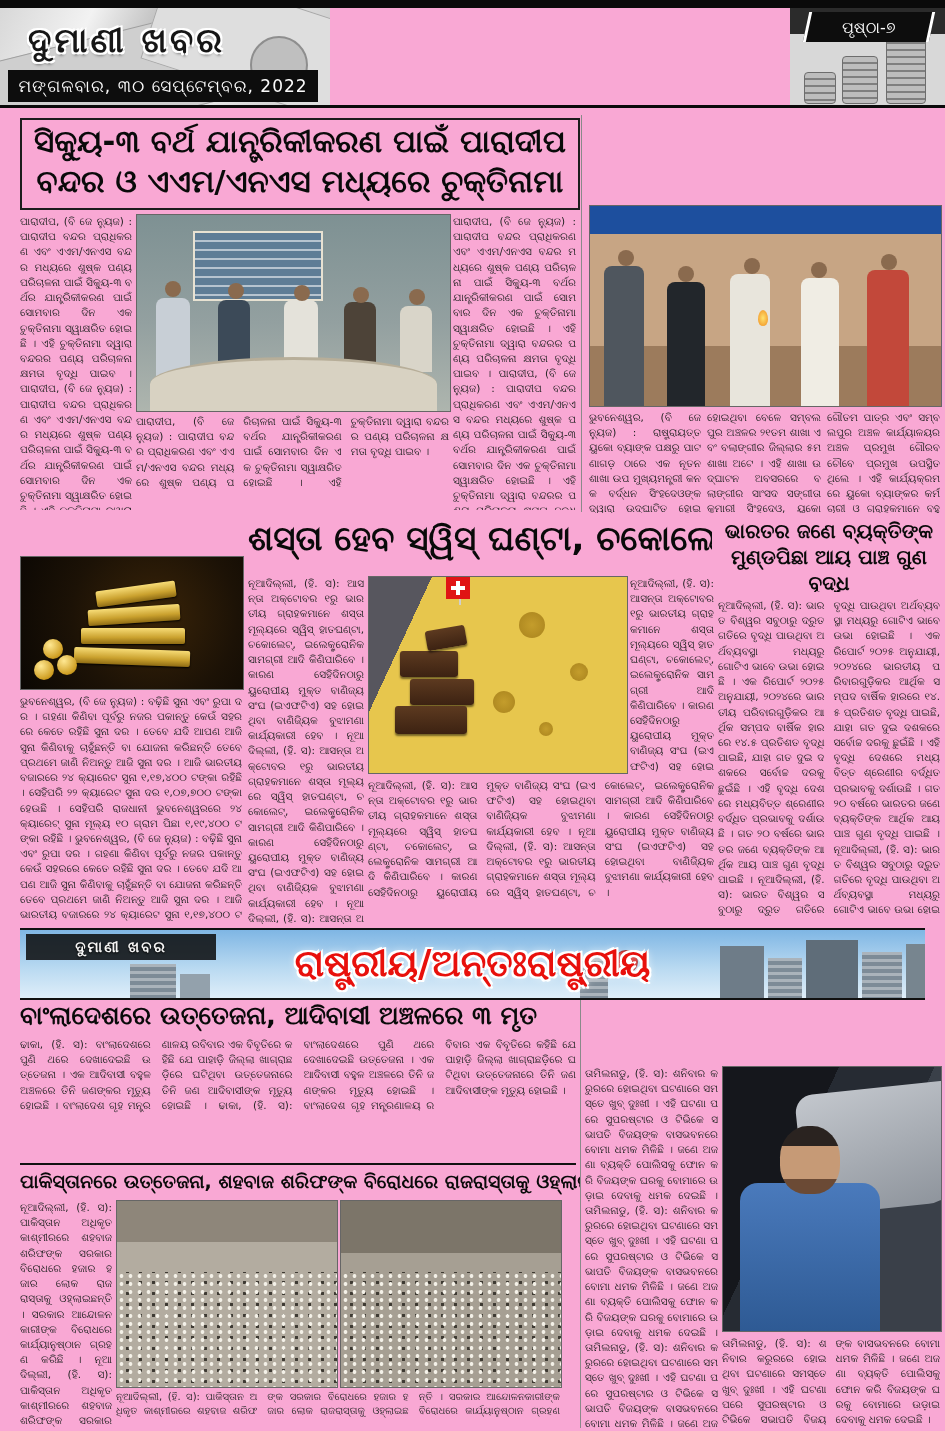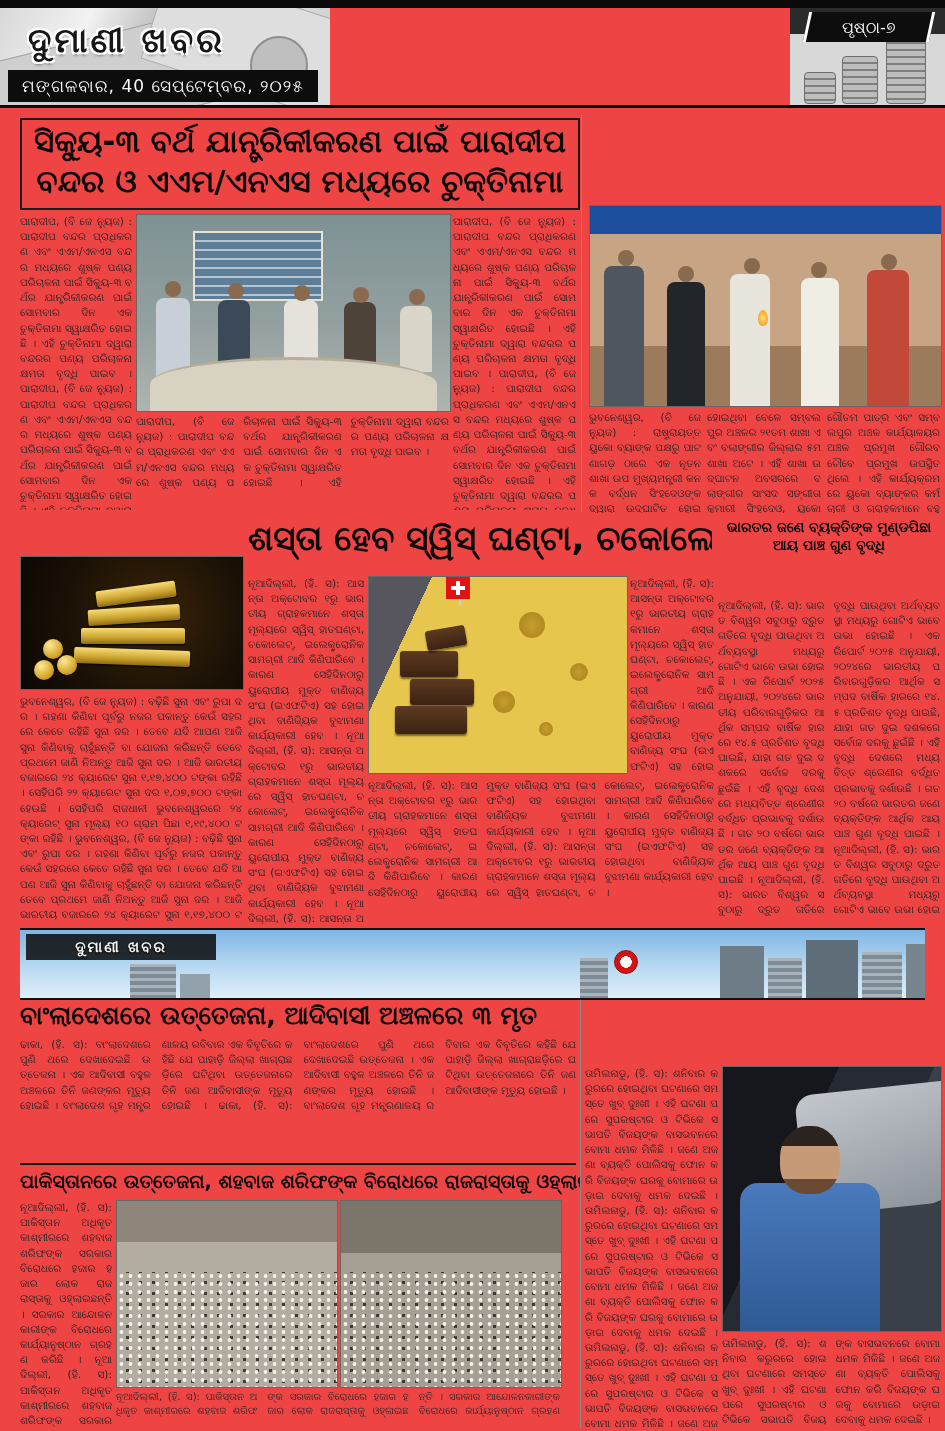--- a/index.html
+++ b/index.html
@@ -1,16 +1,16 @@
 <!DOCTYPE html>
 <html><head>
 <meta charset="utf-8">
 <style>
   html,body{margin:0;padding:0;background:#e9e9e9;}
-  .page{position:relative;width:945px;height:1431px;background:#ef4444;margin:0 auto;
+  .page{position:relative;width:945px;height:1431px;background:#f9a8d4;margin:0 auto;
         font-family:"DejaVu Sans","Liberation Sans",sans-serif;overflow:hidden;color:#1a1a1a;}
   .abs{position:absolute;}
   
   .topbar{left:0;top:0;width:945px;height:8px;background:#0a0a0a;}
   .mh-left{left:0;top:8px;width:330px;height:97px;overflow:hidden;
            background:linear-gradient(115deg,#d8d8d8 0%,#f2f2f2 25%,#bdbdbd 45%,#e9e9e9 65%,#c7c7c7 100%);}
   .note1{position:absolute;left:-20px;top:30px;width:230px;height:90px;background:#cfcfcf;border:1px solid #9f9f9f;transform:rotate(-14deg);}
   .note2{position:absolute;left:150px;top:-10px;width:220px;height:95px;background:#dedede;border:1px solid #a8a8a8;transform:rotate(18deg);}
   .note-circle{position:absolute;left:250px;top:28px;width:54px;height:54px;border-radius:50%;background:#bfbfbf;border:2px solid #8e8e8e;}
   .logo-text{position:absolute;left:28px;top:12px;font-size:34px;font-weight:bold;color:#161616;letter-spacing:3px;white-space:nowrap;
@@ -82,21 +82,21 @@
 
 <div class="page">
 
   <div class="abs topbar"></div>
 
   <div class="abs mh-left">
     <div class="note1"></div>
     <div class="note2"></div>
     <div class="note-circle"></div>
     <div class="logo-text">ଦୁମାଣୀ ଖବର</div>
-    <div class="date-strip">ମଙ୍ଗଳବାର, 40 ସେପ୍ଟେମ୍ବର, ୨୦୨୫</div>
+    <div class="date-strip">ମଙ୍ଗଳବାର, ୩୦ ସେପ୍ଟେମ୍ବର, 2022</div>
   </div>
 
 
   <div class="abs mh-right">
     <div class="coinstack" style="left:96px;top:28px;height:66px;"></div>
     <div class="coinstack" style="left:52px;top:48px;height:46px;width:34px;"></div>
     <div class="coinstack" style="left:14px;top:64px;height:30px;width:30px;"></div>
     <div class="page-chip">
         <span>ପୃଷ୍ଠା-୭</span>
       </div>
@@ -175,35 +175,36 @@
     <div class="choco" style="left:10%;top:66%;width:72px;height:28px;"></div>
     <div class="choco" style="left:22%;top:26%;width:40px;height:20px;transform:rotate(-10deg);"></div>
     <div class="flagstick" style="left:35%;top:1%;"></div>
     <div class="swissflag" style="left:30%;top:0;"></div>
   </div>
 
   <div class="abs col" style="left:630px;top:576px;width:84px;height:196px;">ନୂଆଦିଲ୍ଲୀ, (ହି. ସ): ଆସନ୍ତା ଅକ୍ଟୋବର ୧ରୁ ଭାରତୀୟ ଗ୍ରାହକମାନେ ଶସ୍ତା ମୂଲ୍ୟରେ ସ୍ୱିସ୍ ହାତଘଣ୍ଟା, ଚକୋଲେଟ୍, ଇଲେକ୍ଟ୍ରୋନିକ ସାମଗ୍ରୀ ଆଦି କିଣିପାରିବେ । କାରଣ ସେହିଦିନଠାରୁ ୟୁରୋପୀୟ ମୁକ୍ତ ବାଣିଜ୍ୟ ସଂଘ (ଇଏଫଟିଏ) ସହ ହୋଇଥିବା ବାଣିଜ୍ୟିକ ବୁଝାମଣା କାର୍ଯ୍ୟକାରୀ ହେବ । ନୂଆଦିଲ୍ଲୀ, (ହି. ସ): ଆସନ୍ତା ଅକ୍ଟୋବର ୧ରୁ ଭାରତୀୟ ଗ୍ରାହକମାନେ ଶସ୍ତା ମୂଲ୍ୟରେ ସ୍ୱିସ୍ ହାତଘଣ୍ଟା, ଚକୋଲେଟ୍, ଇଲେକ୍ଟ୍ରୋନିକ ସାମଗ୍ରୀ ଆଦି କିଣିପାରିବେ । କାରଣ ସେହିଦିନଠାରୁ ୟୁରୋପୀୟ ମୁକ୍ତ ବାଣିଜ୍ୟ ସଂଘ (ଇଏଫଟିଏ) ସହ ହୋଇଥିବା ବାଣିଜ୍ୟିକ ବୁଝାମଣା କାର୍ଯ୍ୟକାରୀ ହେବ ।</div>
 
   <div class="abs col cols3" style="left:368px;top:778px;width:346px;height:146px;">ନୂଆଦିଲ୍ଲୀ, (ହି. ସ): ଆସନ୍ତା ଅକ୍ଟୋବର ୧ରୁ ଭାରତୀୟ ଗ୍ରାହକମାନେ ଶସ୍ତା ମୂଲ୍ୟରେ ସ୍ୱିସ୍ ହାତଘଣ୍ଟା, ଚକୋଲେଟ୍, ଇଲେକ୍ଟ୍ରୋନିକ ସାମଗ୍ରୀ ଆଦି କିଣିପାରିବେ । କାରଣ ସେହିଦିନଠାରୁ ୟୁରୋପୀୟ ମୁକ୍ତ ବାଣିଜ୍ୟ ସଂଘ (ଇଏଫଟିଏ) ସହ ହୋଇଥିବା ବାଣିଜ୍ୟିକ ବୁଝାମଣା କାର୍ଯ୍ୟକାରୀ ହେବ । ନୂଆଦିଲ୍ଲୀ, (ହି. ସ): ଆସନ୍ତା ଅକ୍ଟୋବର ୧ରୁ ଭାରତୀୟ ଗ୍ରାହକମାନେ ଶସ୍ତା ମୂଲ୍ୟରେ ସ୍ୱିସ୍ ହାତଘଣ୍ଟା, ଚକୋଲେଟ୍, ଇଲେକ୍ଟ୍ରୋନିକ ସାମଗ୍ରୀ ଆଦି କିଣିପାରିବେ । କାରଣ ସେହିଦିନଠାରୁ ୟୁରୋପୀୟ ମୁକ୍ତ ବାଣିଜ୍ୟ ସଂଘ (ଇଏଫଟିଏ) ସହ ହୋଇଥିବା ବାଣିଜ୍ୟିକ ବୁଝାମଣା କାର୍ଯ୍ୟକାରୀ ହେବ ।</div>
 
-  <div class="abs headline" style="left:718px;top:518px;width:222px;height:74px;font-size:14px;">ଭାରତର ଜଣେ ବ୍ୟକ୍ତିଙ୍କ ମୁଣ୍ଡପିଛା ଆୟ ପାଞ୍ଚ ଗୁଣ ବୃଦ୍ଧି</div>
+  <div class="abs headline" style="left:718px;top:518px;width:222px;height:74px;font-size:20px;">ଭାରତର ଜଣେ ବ୍ୟକ୍ତିଙ୍କ ମୁଣ୍ଡପିଛା ଆୟ ପାଞ୍ଚ ଗୁଣ ବୃଦ୍ଧି</div>
 
   <div class="abs col cols2" style="left:718px;top:598px;width:222px;height:326px;">ନୂଆଦିଲ୍ଲୀ, (ହି. ସ): ଭାରତ ବିଶ୍ୱର ସବୁଠାରୁ ଦ୍ରୁତ ଗତିରେ ବୃଦ୍ଧି ପାଉଥିବା ଅର୍ଥବ୍ୟବସ୍ଥା ମଧ୍ୟରୁ ଗୋଟିଏ ଭାବେ ଉଭା ହୋଇଛି । ଏକ ରିପୋର୍ଟ ୨୦୨୫ ଅନୁଯାୟୀ, ୨୦୨୪ରେ ଭାରତୀୟ ପରିବାରଗୁଡ଼ିକର ଆର୍ଥିକ ସମ୍ପଦ ବାର୍ଷିକ ହାରରେ ୧୪.୫ ପ୍ରତିଶତ ବୃଦ୍ଧି ପାଇଛି, ଯାହା ଗତ ଦୁଇ ଦଶକରେ ସର୍ବୋଚ୍ଚ ଦରକୁ ଛୁଇଁଛି । ଏହି ବୃଦ୍ଧି ଦେଶରେ ମଧ୍ୟବିତ୍ତ ଶ୍ରେଣୀର ବର୍ଦ୍ଧିତ ପ୍ରଭାବକୁ ଦର୍ଶାଉଛି । ଗତ ୨୦ ବର୍ଷରେ ଭାରତର ଜଣେ ବ୍ୟକ୍ତିଙ୍କ ଆର୍ଥିକ ଆୟ ପାଞ୍ଚ ଗୁଣ ବୃଦ୍ଧି ପାଇଛି । ନୂଆଦିଲ୍ଲୀ, (ହି. ସ): ଭାରତ ବିଶ୍ୱର ସବୁଠାରୁ ଦ୍ରୁତ ଗତିରେ ବୃଦ୍ଧି ପାଉଥିବା ଅର୍ଥବ୍ୟବସ୍ଥା ମଧ୍ୟରୁ ଗୋଟିଏ ଭାବେ ଉଭା ହୋଇଛି । ଏକ ରିପୋର୍ଟ ୨୦୨୫ ଅନୁଯାୟୀ, ୨୦୨୪ରେ ଭାରତୀୟ ପରିବାରଗୁଡ଼ିକର ଆର୍ଥିକ ସମ୍ପଦ ବାର୍ଷିକ ହାରରେ ୧୪.୫ ପ୍ରତିଶତ ବୃଦ୍ଧି ପାଇଛି, ଯାହା ଗତ ଦୁଇ ଦଶକରେ ସର୍ବୋଚ୍ଚ ଦରକୁ ଛୁଇଁଛି । ଏହି ବୃଦ୍ଧି ଦେଶରେ ମଧ୍ୟବିତ୍ତ ଶ୍ରେଣୀର ବର୍ଦ୍ଧିତ ପ୍ରଭାବକୁ ଦର୍ଶାଉଛି । ଗତ ୨୦ ବର୍ଷରେ ଭାରତର ଜଣେ ବ୍ୟକ୍ତିଙ୍କ ଆର୍ଥିକ ଆୟ ପାଞ୍ଚ ଗୁଣ ବୃଦ୍ଧି ପାଇଛି । ନୂଆଦିଲ୍ଲୀ, (ହି. ସ): ଭାରତ ବିଶ୍ୱର ସବୁଠାରୁ ଦ୍ରୁତ ଗତିରେ ବୃଦ୍ଧି ପାଉଥିବା ଅର୍ଥବ୍ୟବସ୍ଥା ମଧ୍ୟରୁ ଗୋଟିଏ ଭାବେ ଉଭା ହୋଇଛି । ଏକ ରିପୋର୍ଟ ୨୦୨୫ ଅନୁଯାୟୀ, ୨୦୨୪ରେ ଭାରତୀୟ ପରିବାରଗୁଡ଼ିକର ଆର୍ଥିକ ସମ୍ପଦ ବାର୍ଷିକ ହାରରେ ୧୪.୫ ପ୍ରତିଶତ ବୃଦ୍ଧି ପାଇଛି, ଯାହା ଗତ ଦୁଇ ଦଶକରେ ସର୍ବୋଚ୍ଚ ଦରକୁ ଛୁଇଁଛି । ଏହି ବୃଦ୍ଧି ଦେଶରେ ମଧ୍ୟବିତ୍ତ ଶ୍ରେଣୀର ବର୍ଦ୍ଧିତ ପ୍ରଭାବକୁ ଦର୍ଶାଉଛି । ଗତ ୨୦ ବର୍ଷରେ ଭାରତର ଜଣେ ବ୍ୟକ୍ତିଙ୍କ ଆର୍ଥିକ ଆୟ ପାଞ୍ଚ ଗୁଣ ବୃଦ୍ଧି ପାଇଛି ।</div>
 
   <div class="abs banner">
     <div class="bld" style="left:110px;width:46px;height:34px;"></div>
     <div class="bld" style="left:160px;width:30px;height:24px;background:#93a1ac;"></div>
     <div class="bld" style="left:560px;width:28px;height:40px;"></div>
     <div class="bld" style="left:700px;width:44px;height:52px;background:#6e7c88;"></div>
     <div class="bld" style="left:748px;width:34px;height:40px;"></div>
     <div class="bld" style="left:786px;width:52px;height:58px;background:#5f6d79;"></div>
     <div class="bld" style="left:842px;width:40px;height:46px;"></div>
     <div class="bld" style="left:886px;width:19px;height:54px;background:#77858f;"></div>
     <div class="banner-logo">ଦୁମାଣୀ ଖବର</div>
     <div class="badge" style="left:594px;top:20px;"></div>
+    <div class="banner-title">ରାଷ୍ଟ୍ରୀୟ/ଅନ୍ତଃରାଷ୍ଟ୍ରୀୟ</div>
   </div>
 
   <div class="abs headline" style="left:20px;top:1000px;width:556px;height:32px;font-size:25px;text-align:left;white-space:nowrap;">ବାଂଲାଦେଶରେ ଉତ୍ତେଜନା, ଆଦିବାସୀ ଅଞ୍ଚଳରେ ୩ ମୃତ</div>
 
   <div class="abs col cols4" style="left:20px;top:1037px;width:556px;height:122px;">ଢାକା, (ହି. ସ): ବାଂଲାଦେଶରେ ପୁଣି ଥରେ ଦେଖାଦେଇଛି ଉତ୍ତେଜନା । ଏକ ଆଦିବାସୀ ବହୁଳ ଅଞ୍ଚଳରେ ତିନି ଜଣଙ୍କର ମୃତ୍ୟୁ ହୋଇଛି । ବାଂଲାଦେଶ ଗୃହ ମନ୍ତ୍ରଣାଳୟ ରବିବାର ଏକ ବିବୃତିରେ କହିଛି ଯେ ପାହାଡ଼ି ଜିଲ୍ଲା ଖାଗ୍ରାଛଡ଼ିରେ ଘଟିଥିବା ଉତ୍ତେଜନାରେ ତିନି ଜଣ ଆଦିବାସୀଙ୍କ ମୃତ୍ୟୁ ହୋଇଛି । ଢାକା, (ହି. ସ): ବାଂଲାଦେଶରେ ପୁଣି ଥରେ ଦେଖାଦେଇଛି ଉତ୍ତେଜନା । ଏକ ଆଦିବାସୀ ବହୁଳ ଅଞ୍ଚଳରେ ତିନି ଜଣଙ୍କର ମୃତ୍ୟୁ ହୋଇଛି । ବାଂଲାଦେଶ ଗୃହ ମନ୍ତ୍ରଣାଳୟ ରବିବାର ଏକ ବିବୃତିରେ କହିଛି ଯେ ପାହାଡ଼ି ଜିଲ୍ଲା ଖାଗ୍ରାଛଡ଼ିରେ ଘଟିଥିବା ଉତ୍ତେଜନାରେ ତିନି ଜଣ ଆଦିବାସୀଙ୍କ ମୃତ୍ୟୁ ହୋଇଛି ।</div>
 
   <div class="abs hrule" style="left:20px;top:1163px;width:556px;"></div>
 
   <div class="abs headline" style="left:20px;top:1169px;width:560px;height:26px;font-size:19px;text-align:left;white-space:nowrap;">ପାକିସ୍ତାନରେ ଉତ୍ତେଜନା, ଶହବାଜ ଶରିଫଙ୍କ ବିରୋଧରେ ରାଜରାସ୍ତାକୁ ଓହ୍ଲାଇଲେ ହଜାର ହଜାର ଲୋକ</div>
 

